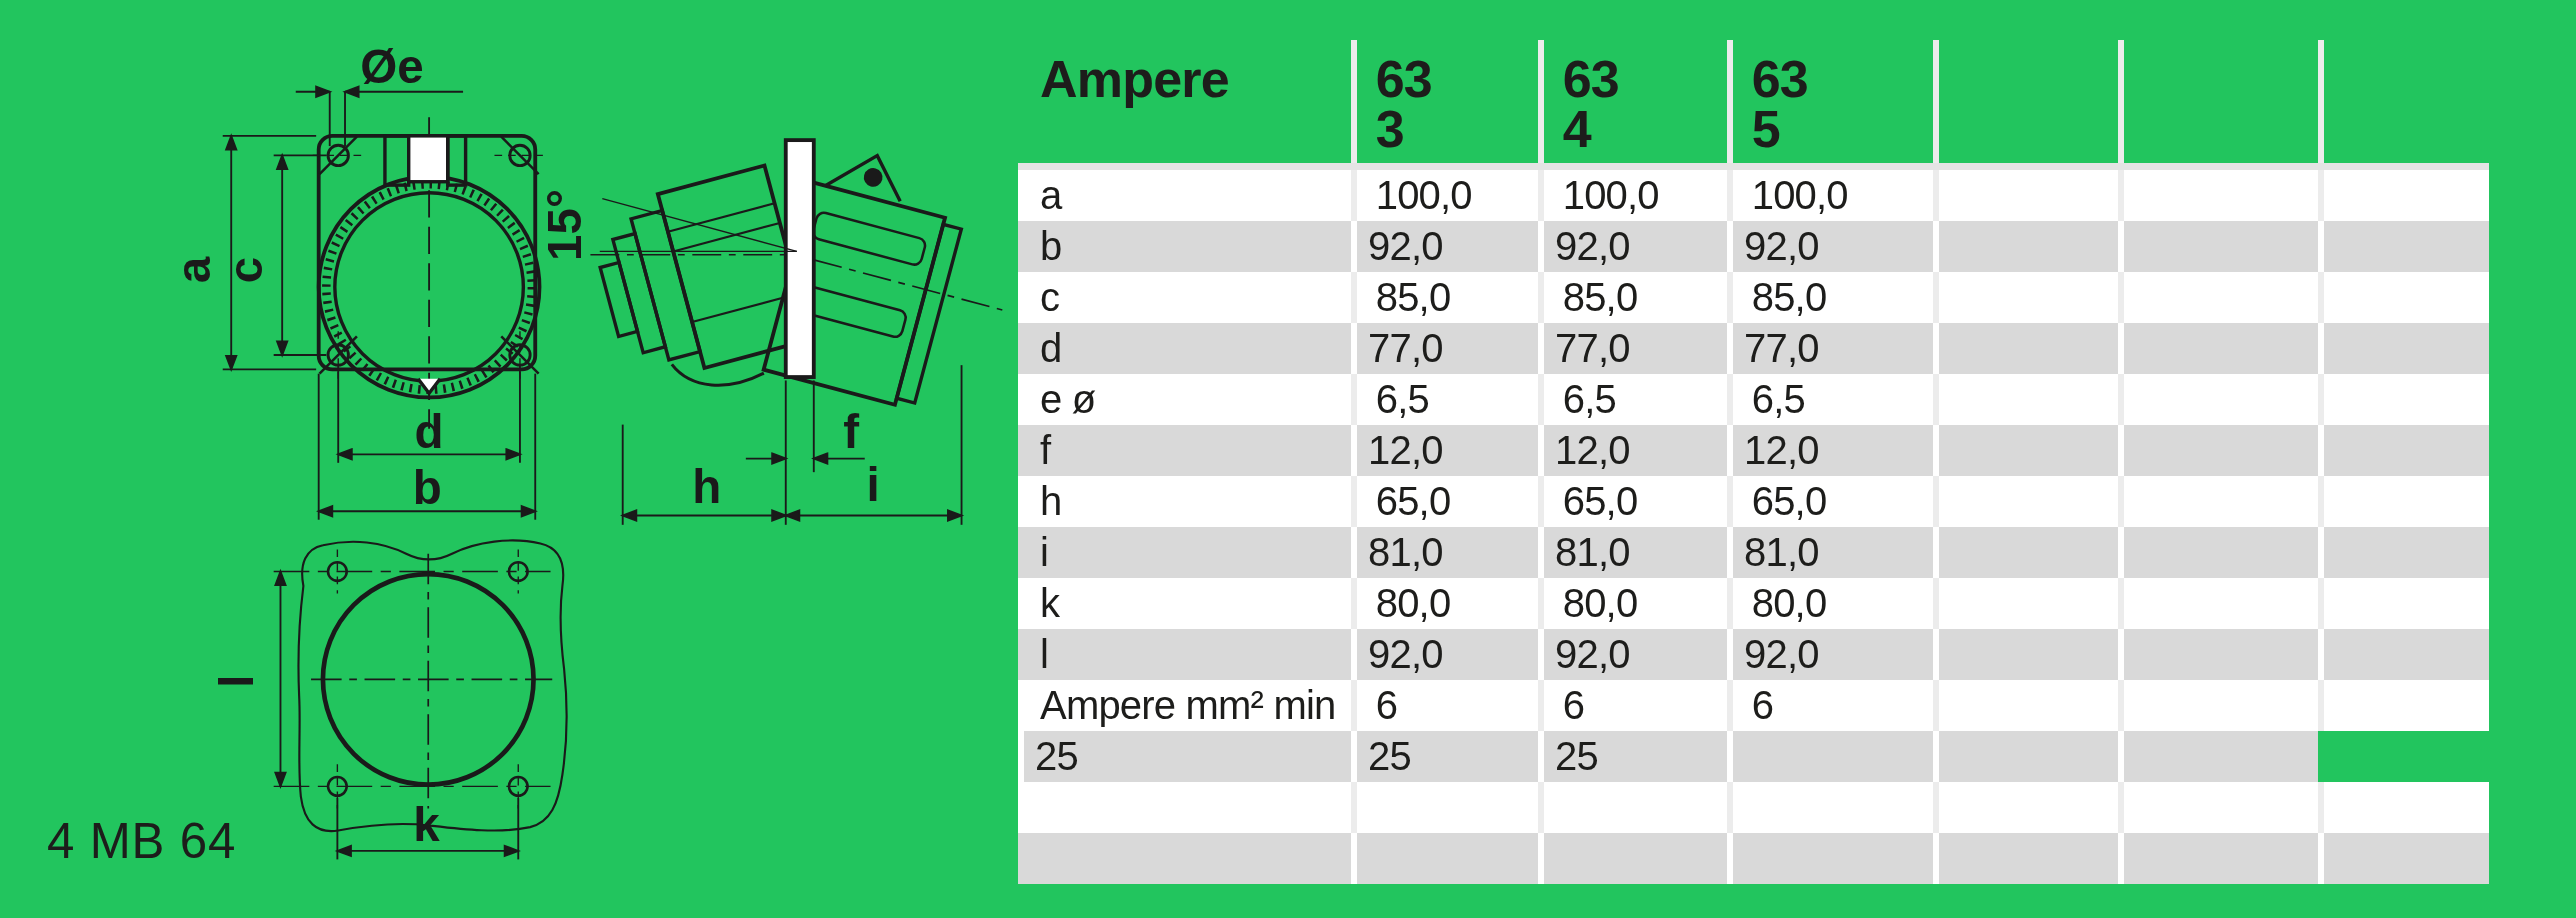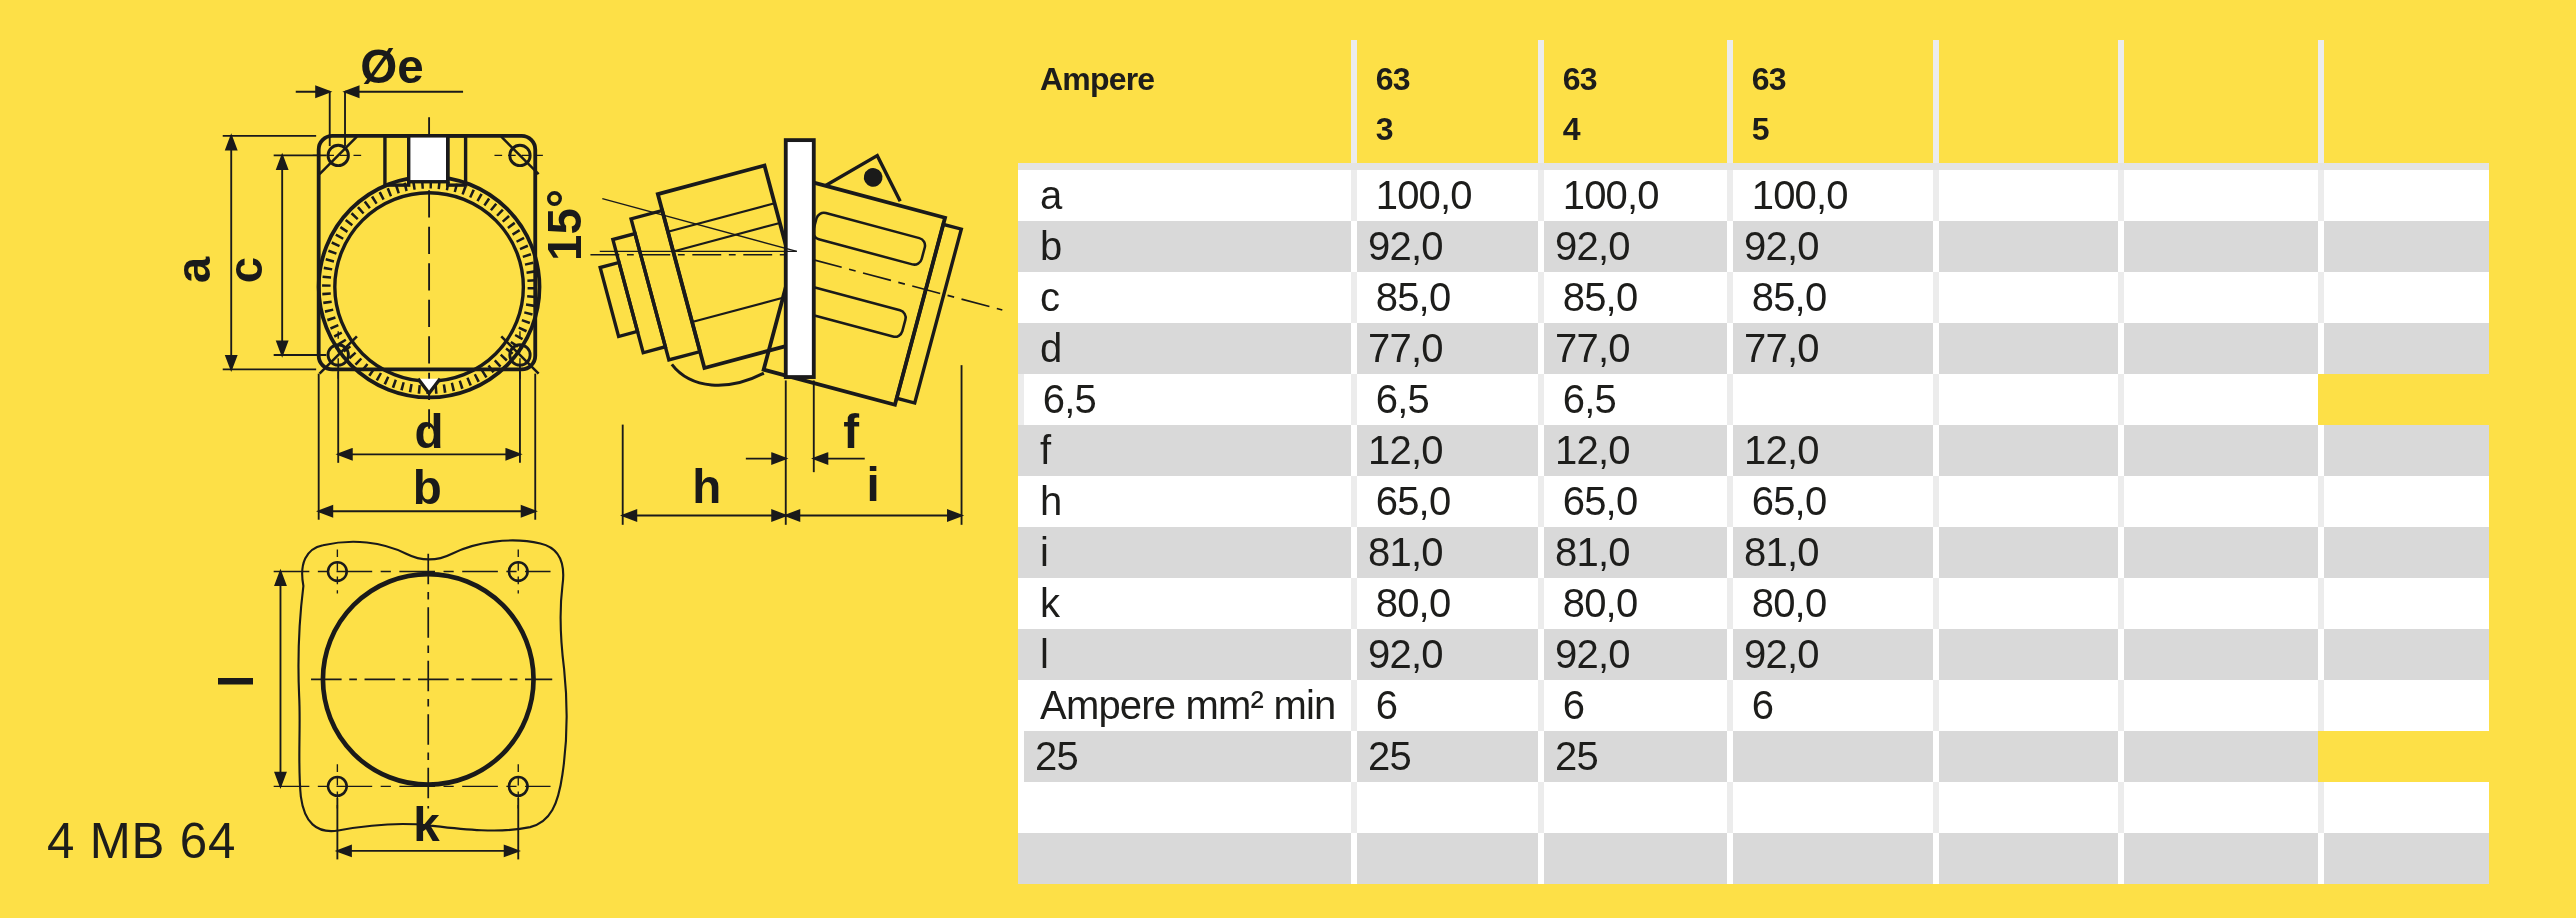--- a/index.html
+++ b/index.html
@@ -1,28 +1,28 @@
 <!DOCTYPE html>
 <html style="font-size:13.6px"><head>
 <meta charset="utf-8">
 <style>
   html,body{margin:0;padding:0;background:#fff;}
-  #page{position:relative;width:2576px;height:918px;background:#fde047;overflow:hidden;
+  #page{position:relative;width:2576px;height:918px;background:#22c55e;overflow:hidden;
         font-family:"Liberation Sans","DejaVu Sans",sans-serif;color:#1d1d1b;}
   
   #drawing{position:absolute;left:0;top:0;}
   .dimtxt{font-family:"Liberation Sans","DejaVu Sans",sans-serif;font-weight:bold;
           font-size:56px;fill:#1a1a1a;}
   .pn{font-family:"Liberation Sans","DejaVu Sans",sans-serif;font-weight:400;
       font-size:58px;fill:#1d1d1b;letter-spacing:1px;}
   
   #dimtable{position:absolute;left:1018px;top:40px;width:1471px;letter-spacing:-0.8px;}
   .grid{display:grid;grid-template-columns:333px 187px 189px 206px 185px 200px 171px;}
   .hwrap{height:123px;}
-  .hcell{font-weight:bold;font-size:32px;line-height:50px;padding-top:13.6px;}
+  .hcell{font-weight:bold;font-size:52px;line-height:50px;padding-top:13.6px;}
   .hcell div{white-space:nowrap;}
   .lcell{padding-left:22px;}
   .vcell{padding-left:18.7px;border-left:6px solid #ececec;}
   .hband{height:6.8px;background:#e4e4e4;}
   .trow{height:51px;}
   .cell{font-size:40px;line-height:51px;white-space:nowrap;overflow:hidden;}
   .trow.gray .cell{background:#d9d9d9;}
   .trow.gray .vcell{border-left-color:#ffffff;padding-left:11px;}
   .trow.white .cell{background:#ffffff;}
 </style>
@@ -267,20 +267,21 @@
         <div class="grid trow gray">
           <div class="cell lcell">d</div>
           <div class="cell vcell">77,0</div>
           <div class="cell vcell">77,0</div>
           <div class="cell vcell">77,0</div>
           <div class="cell vcell"></div>
           <div class="cell vcell"></div>
           <div class="cell vcell"></div>
         </div>
         <div class="grid trow white">
+          <div class="cell lcell">e ø</div>
           <div class="cell vcell">6,5</div>
           <div class="cell vcell">6,5</div>
           <div class="cell vcell">6,5</div>
           <div class="cell vcell"></div>
           <div class="cell vcell"></div>
           <div class="cell vcell"></div>
         </div>
         <div class="grid trow gray">
           <div class="cell lcell">f</div>
           <div class="cell vcell">12,0</div>

